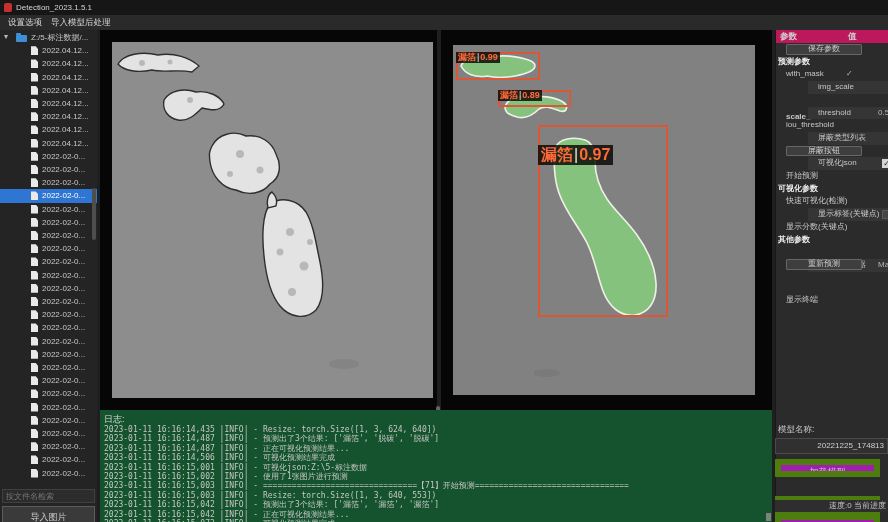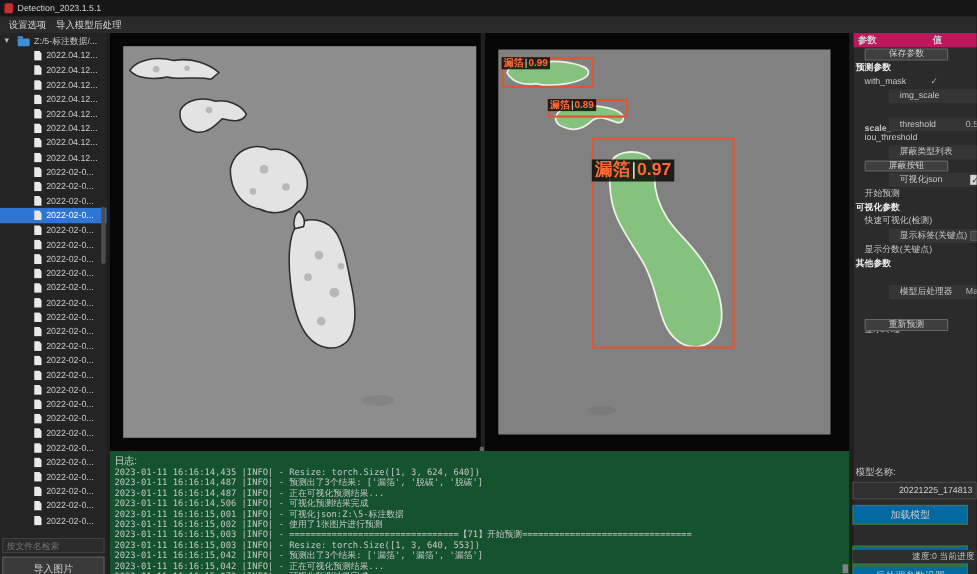--- a/index.html
+++ b/index.html
@@ -62,21 +62,21 @@
   .p-row.section .lbl{left:2px;}
   .p-btn{position:absolute;left:10px;top:1px;width:76px;height:10.5px;background:#3e3e3e;border:1px solid #666666;
          color:#cfcfcf;font-size:8px;line-height:8px;border-radius:1px;font-family:"Liberation Sans",sans-serif;padding:0;}
   .chk{position:absolute;left:74px;top:2px;width:9px;height:9px;box-sizing:border-box;}
   .chk.on{background:#d6d6d6;color:#222;font-size:8px;line-height:9px;text-align:center;}
   .chk.off{background:#454545;border:1px solid #5a5a5a;}
   
   .m-label{position:absolute;left:778px;top:424px;font-size:8.5px;color:#c9c9c9;}
   .m-field{position:absolute;left:775px;top:438px;width:113px;height:16px;background:#303030;border:1px solid #4a4a4a;
            box-sizing:border-box;color:#cfcfcf;font-size:8px;line-height:14px;text-align:right;padding-right:3px;overflow:hidden;}
-  .m-btn{position:absolute;left:775px;width:105px;height:18px;background:#0369a1;border:1px solid #4d7c0f;box-sizing:border-box;
+  .m-btn{position:absolute;left:775px;width:105px;height:18px;background:#a21caf;border:6px solid #4d7c0f;box-sizing:border-box;
          color:#cccccc;font-size:9px;font-family:"Liberation Sans",sans-serif;overflow:hidden;white-space:nowrap;}
   .m-load{top:459px;}
   .m-predict{top:496px;}
   .m-progress{position:absolute;left:775px;top:500px;width:113px;height:12px;background:#2e2e2e;color:#c0c0c0;
               font-size:8px;line-height:12px;text-align:right;padding-right:2px;box-sizing:border-box;overflow:hidden;}
   .m-postproc{top:514px;}
 </style>
 </head>
 <body>
 
@@ -350,21 +350,21 @@
         <div class="p-row section" style="top: 203.5px;">
           <span class="lbl">其他参数</span>
         </div>
         <div class="p-row" style="top: 216.2px; margin-top: 48px;">
           <span class="lbl">显示终端</span>
         </div>
         <div class="p-row shaded" style="top: 228.9px;">
           <span class="lbl">模型后处理器</span>
           <span class="val">MaskPostPro</span>
         </div>
-        <div class="p-row" style="top: 259px;">
+        <div class="p-row" style="top: 228px;">
           <button class="p-btn">重新预测</button>
         </div>
       </div>
   </div>
 
   <div class="m-label">模型名称:</div>
   <div class="m-field">20221225_174813</div>
   <button class="m-btn m-load">加载模型</button>
   <button class="m-btn m-predict">一键预测所有图片</button>
   <div class="m-progress">速度:0 当前进度</div>

